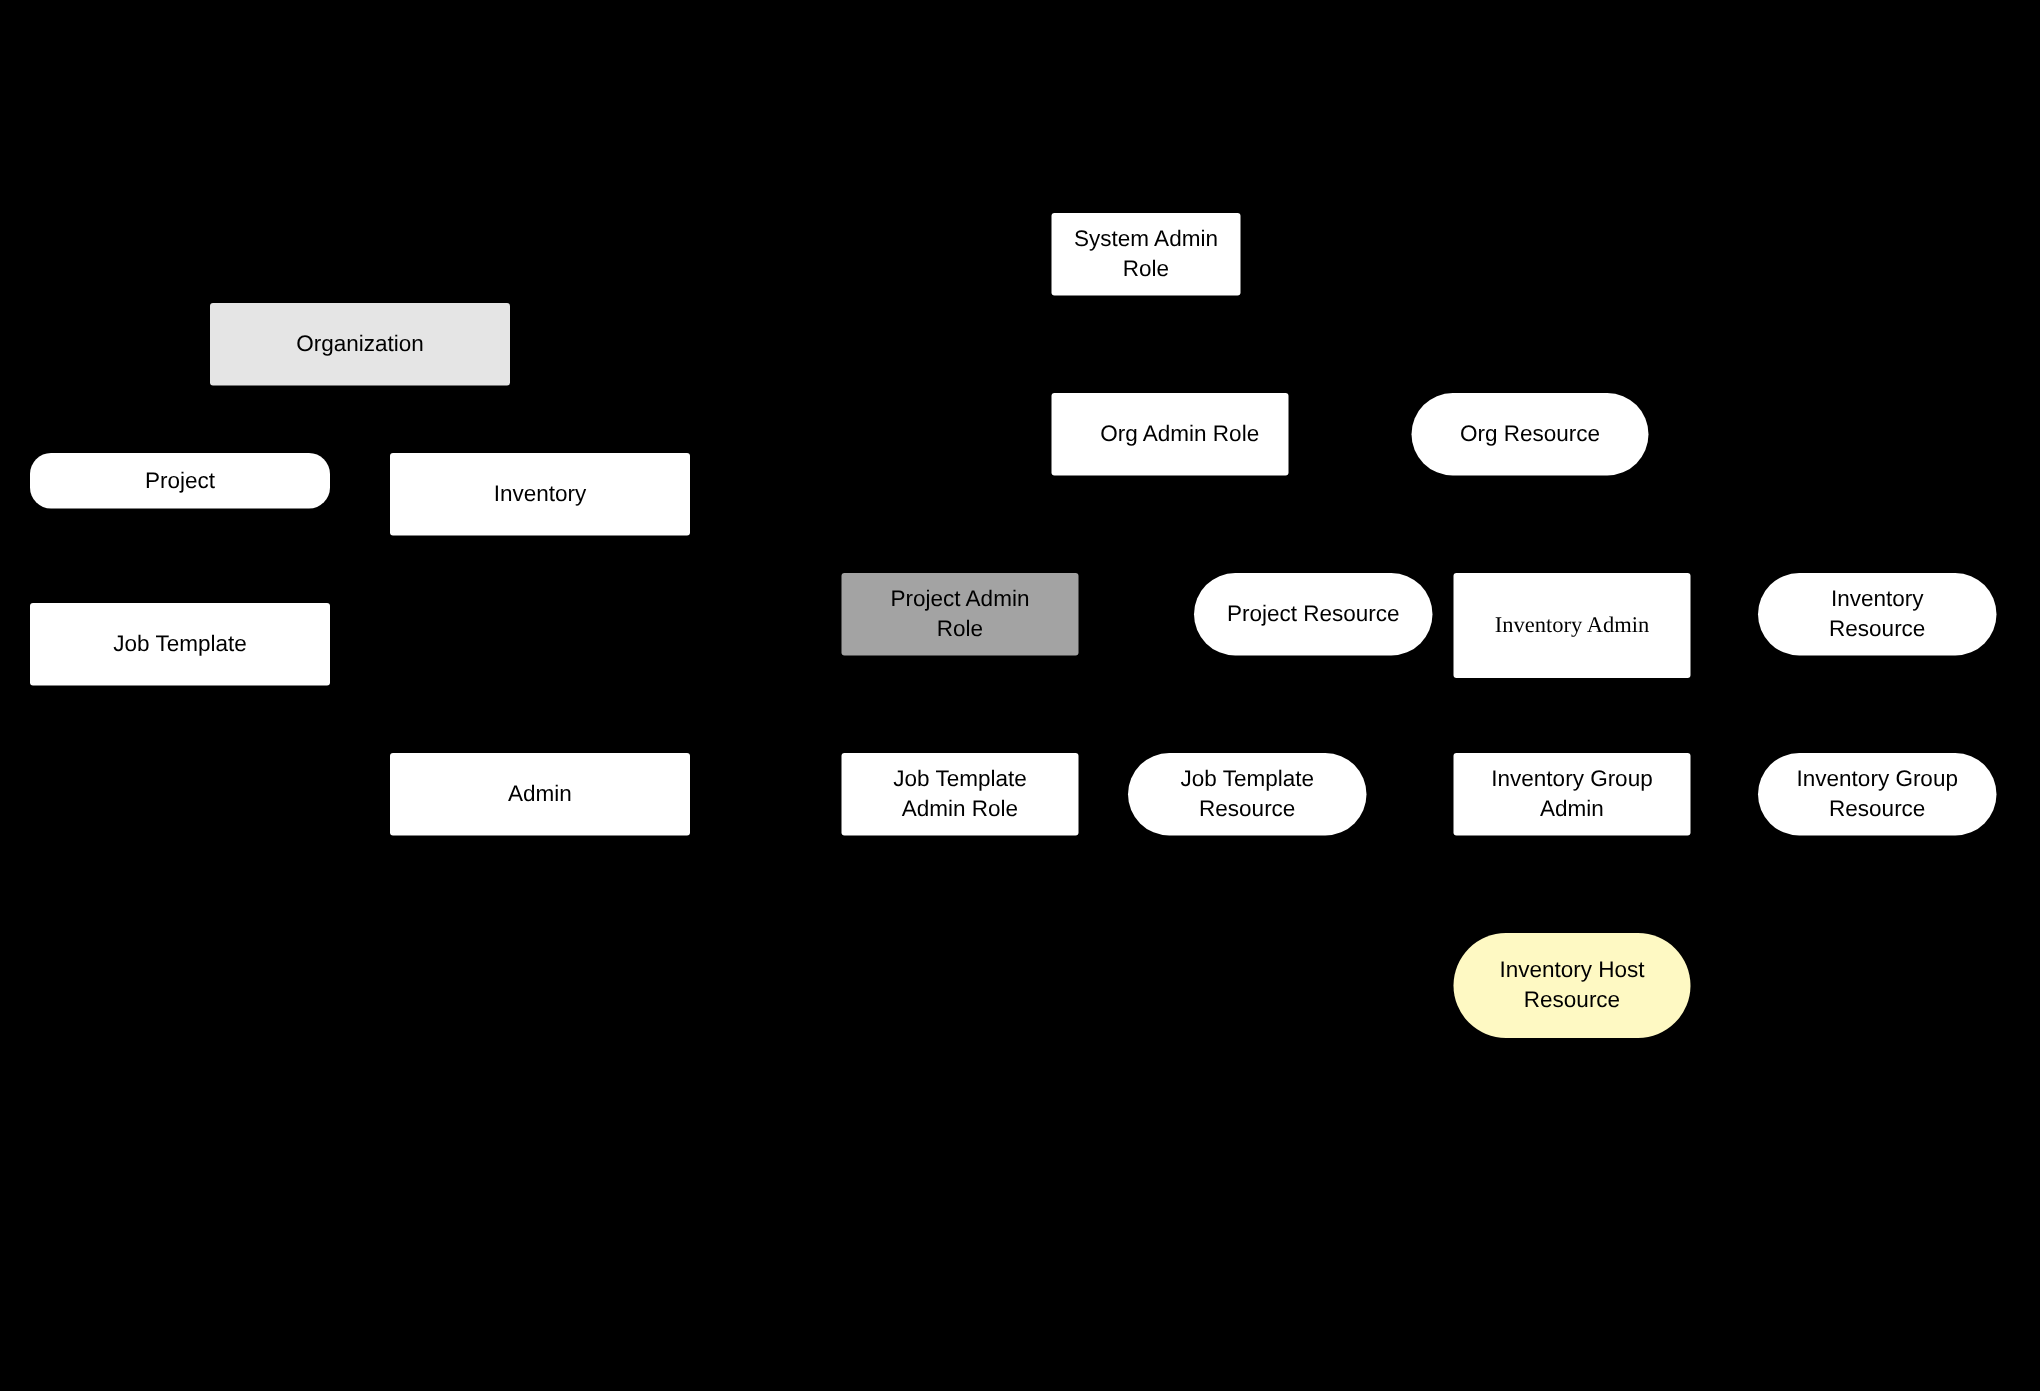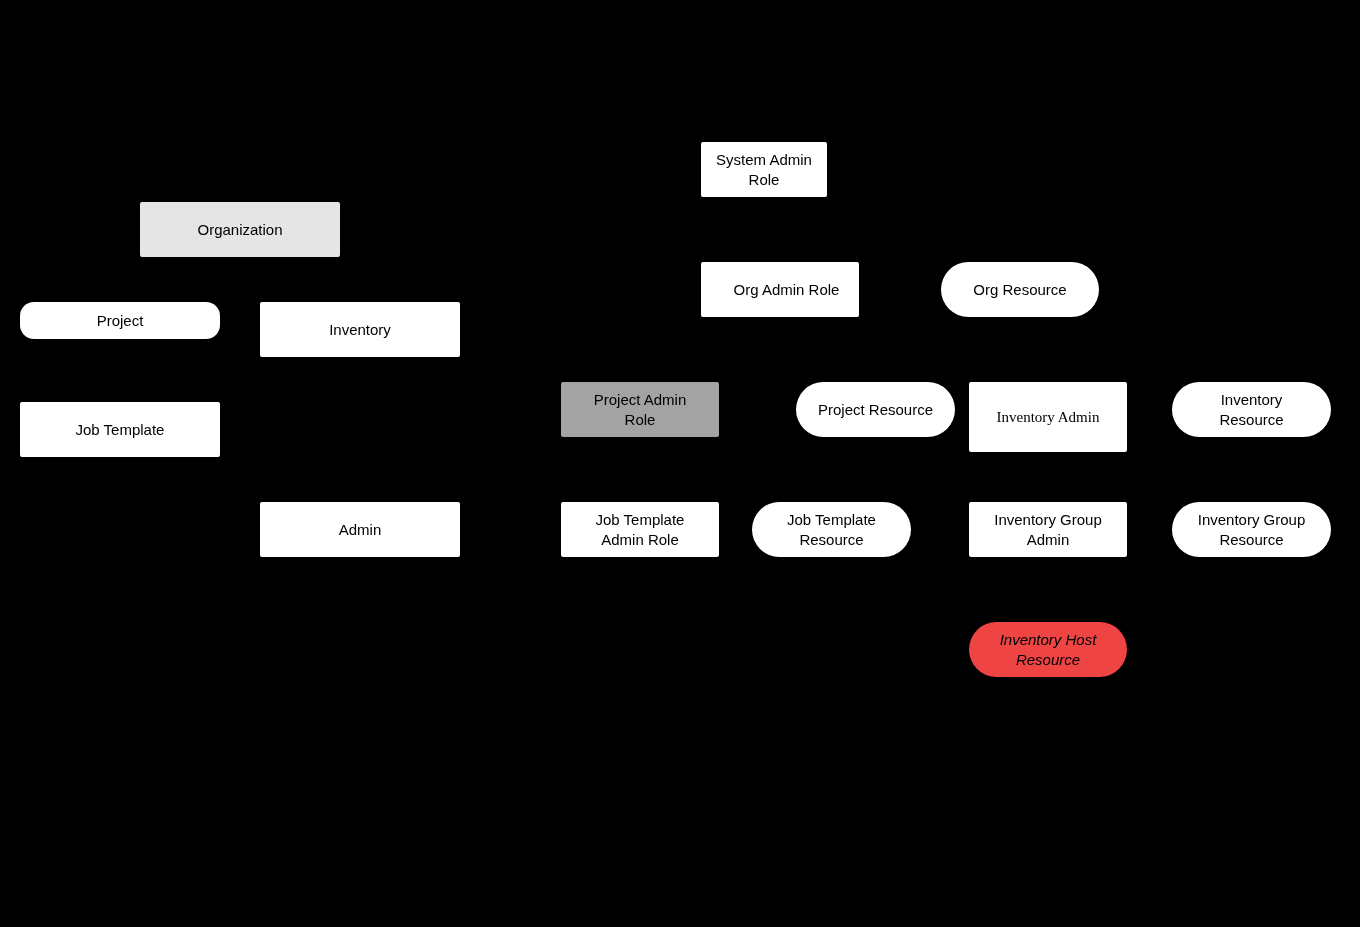--- a/index.html
+++ b/index.html
@@ -56,15 +56,15 @@
     <div class="node pill" style="left: 1172px; top: 382px; width: 159px; height: 55px; background: rgb(255, 255, 255); color: rgb(0, 0, 0);">Inventory
 Resource</div>
     <div class="node rect" style="left: 561px; top: 502px; width: 158px; height: 55px; background: rgb(255, 255, 255); color: rgb(0, 0, 0);">Job Template
 Admin Role</div>
     <div class="node pill" style="left: 752px; top: 502px; width: 159px; height: 55px; background: rgb(255, 255, 255); color: rgb(0, 0, 0);">Job Template
 Resource</div>
     <div class="node rect" style="left: 969px; top: 502px; width: 158px; height: 55px; background: rgb(255, 255, 255); color: rgb(0, 0, 0);">Inventory Group
 Admin</div>
     <div class="node pill" style="left: 1172px; top: 502px; width: 159px; height: 55px; background: rgb(255, 255, 255); color: rgb(0, 0, 0);">Inventory Group
 Resource</div>
-    <div class="node pill" style="left: 969px; top: 622px; width: 158px; height: 55px; background: #ef4444; color: rgb(0, 0, 0); font-style: italic;">Inventory Host
+    <div class="node pill" style="left: 969px; top: 622px; width: 158px; height: 70px; background: #fef9c3; color: rgb(0, 0, 0);">Inventory Host
 Resource</div>
   </div>
 
 </body></html>

